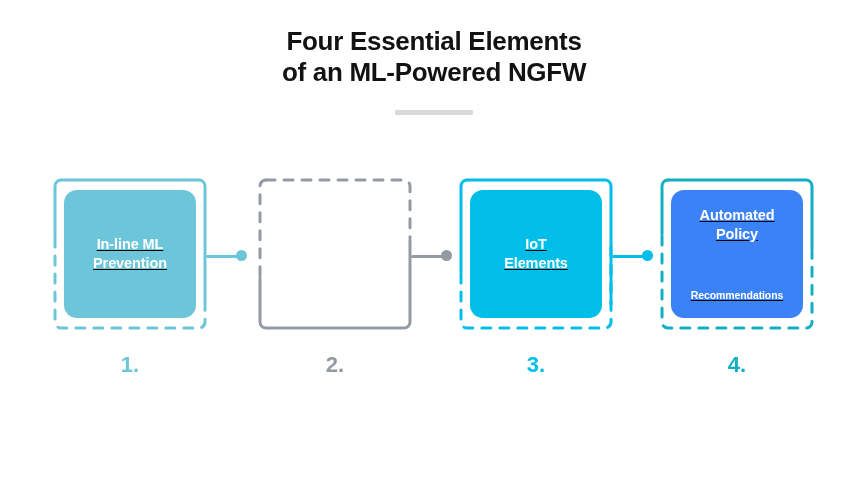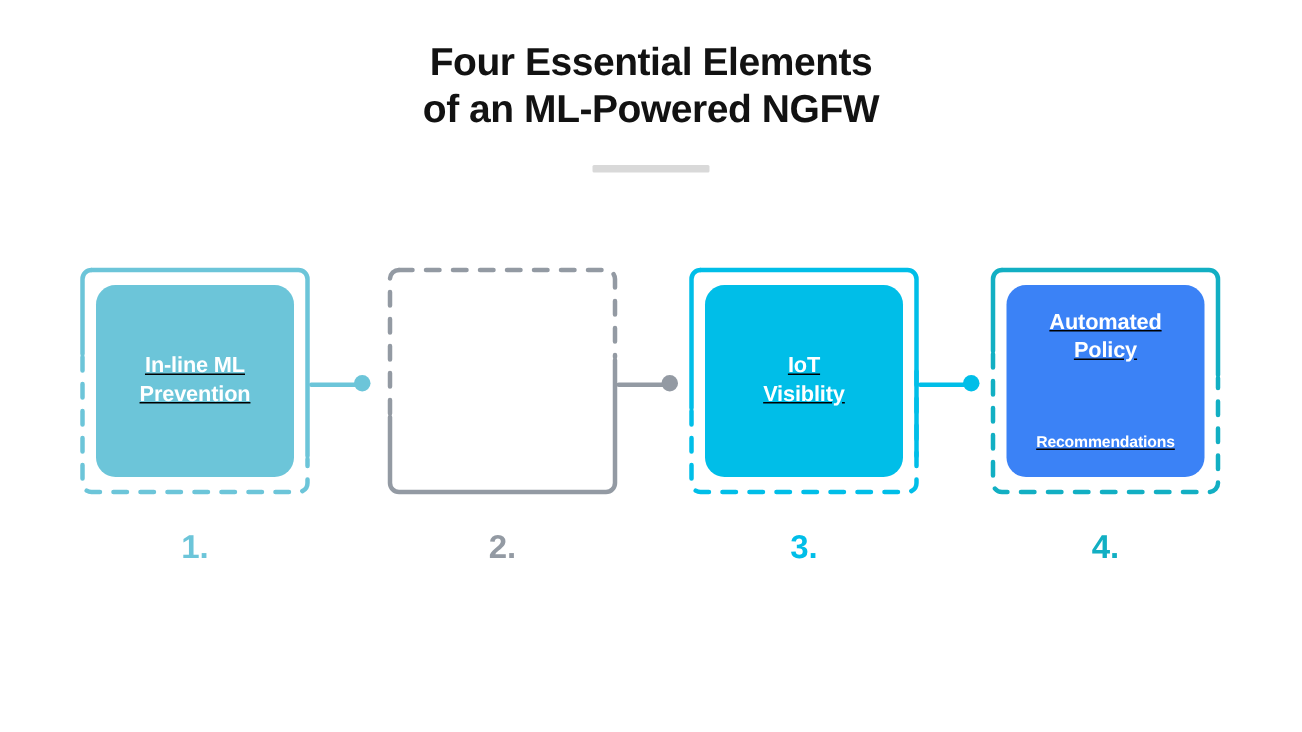--- a/index.html
+++ b/index.html
@@ -185,21 +185,21 @@
   <div class="card-slot s3">
     <div class="outer-frame">
       <svg width="158" height="156" viewBox="0 0 158 156" fill="none" xmlns="http://www.w3.org/2000/svg">
         <path d="M10 4 H148 A6 6 0 0 1 154 10 V128" stroke="#00bee8" stroke-width="3" stroke-linecap="round" fill="none"></path>
         <path d="M10 4 A6 6 0 0 0 4 10 V96" stroke="#00bee8" stroke-width="3" stroke-linecap="round" fill="none"></path>
         <path d="M4 98 V146 A6 6 0 0 0 10 152 H148 A6 6 0 0 0 154 146 V70" stroke="#00bee8" stroke-width="3" stroke-linecap="round" fill="none" stroke-dasharray="9 9"></path>
       </svg>
     </div>
     <div class="inner-block" style="background:#00bee8;">
       <div class="card-label">IoT
-Visiblity</div>
+Elements</div>
     </div>
   </div>
 
   <div class="card-slot s4">
     <div class="outer-frame">
       <svg width="158" height="156" viewBox="0 0 158 156" fill="none" xmlns="http://www.w3.org/2000/svg">
         <path d="M10 4 H148 A6 6 0 0 1 154 10 V74" stroke="#12afc3" stroke-width="3" stroke-linecap="round" fill="none"></path>
         <path d="M10 4 A6 6 0 0 0 4 10 V58" stroke="#12afc3" stroke-width="3" stroke-linecap="round" fill="none"></path>
         <path d="M4 60 V146 A6 6 0 0 0 10 152 H148 A6 6 0 0 0 154 146 V76" stroke="#12afc3" stroke-width="3" stroke-linecap="round" fill="none" stroke-dasharray="9 9"></path>
       </svg>

